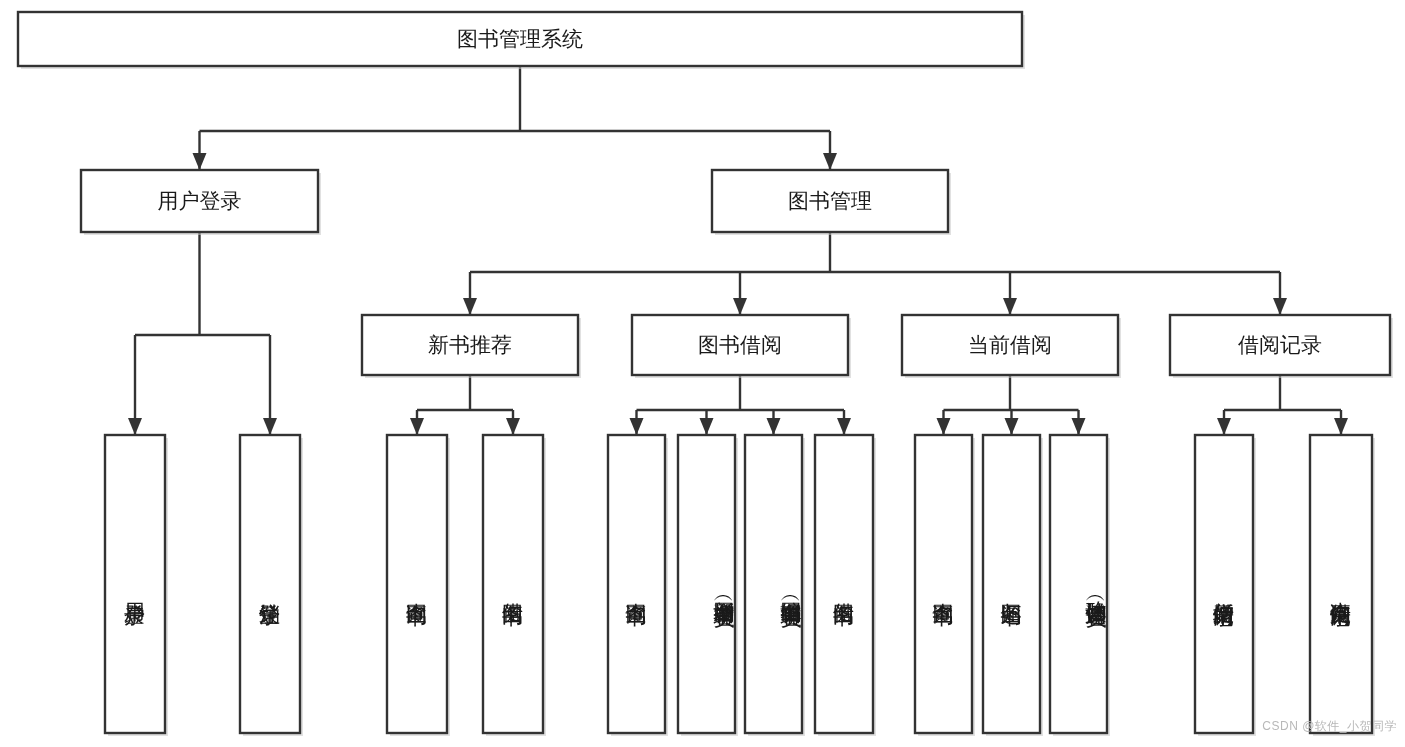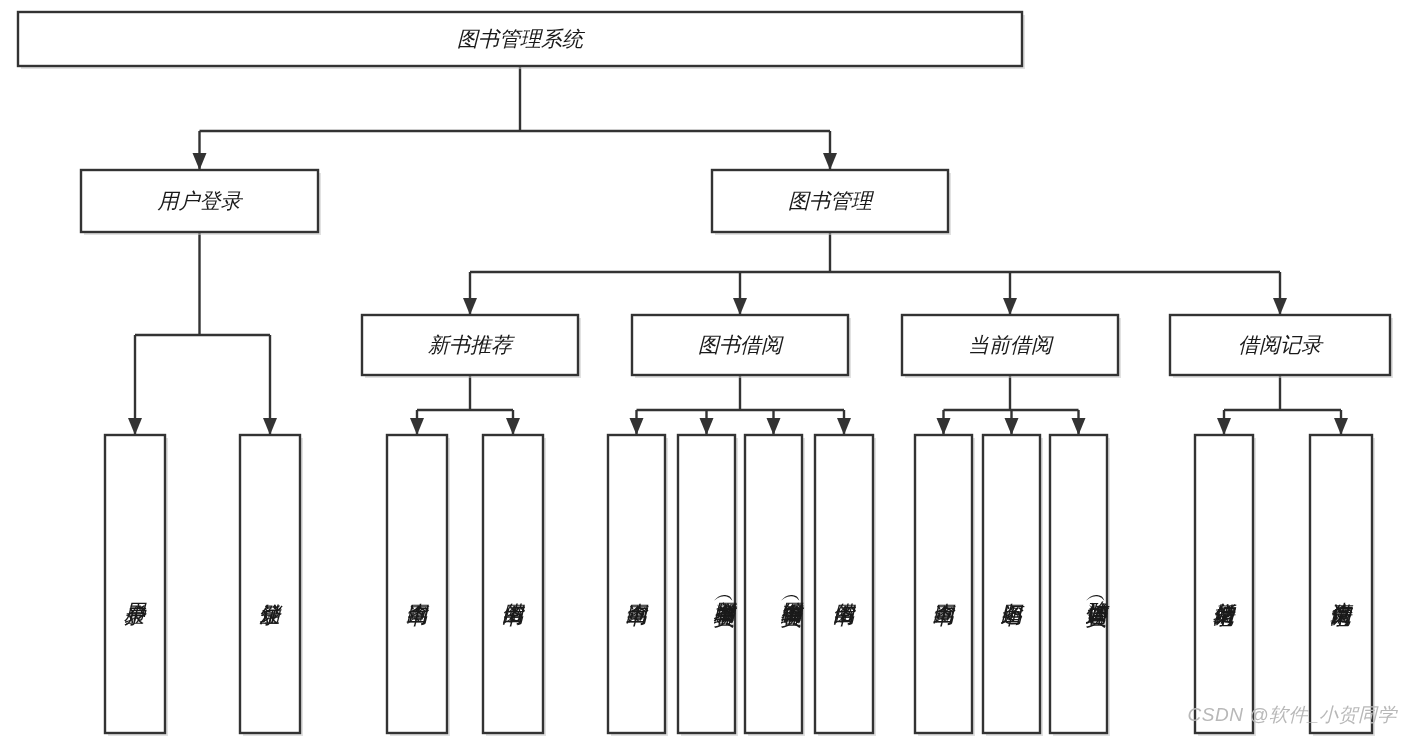--- a/index.html
+++ b/index.html
@@ -12,21 +12,20 @@
     width: 1405px;
     height: 747px;
     font-family: "Liberation Sans", "DejaVu Sans", sans-serif;
     overflow: hidden;
     position: relative;
   }
   #diagram-root {
     position: relative;
     width: 1405px;
     height: 747px;
-    font-style: italic;
   }
   svg#flowchart {
     position: absolute;
     left: 0;
     top: 0;
     width: 1405px;
     height: 747px;
     display: block;
   }
   .node-box {
@@ -71,23 +70,23 @@
     pointer-events: none;
     user-select: none;
   }
   .leaf-hit {
     position: absolute;
     background: transparent;
   }
   #watermark {
     position: absolute;
     right: 8px;
-    bottom: 19px;
-    font-family: "Liberation Sans", "DejaVu Sans", sans-serif;
-    font-size: 19px;
+    bottom: 12px;
+    font-family: "Liberation Sans", "DejaVu Sans", sans-serif;
+    font-size: 12px;
     color: #b8b8b8;
     letter-spacing: 0.5px;
     white-space: nowrap;
     user-select: none;
     margin-top: 10px;
   }
 </style>
 </head>
 <body>
 

